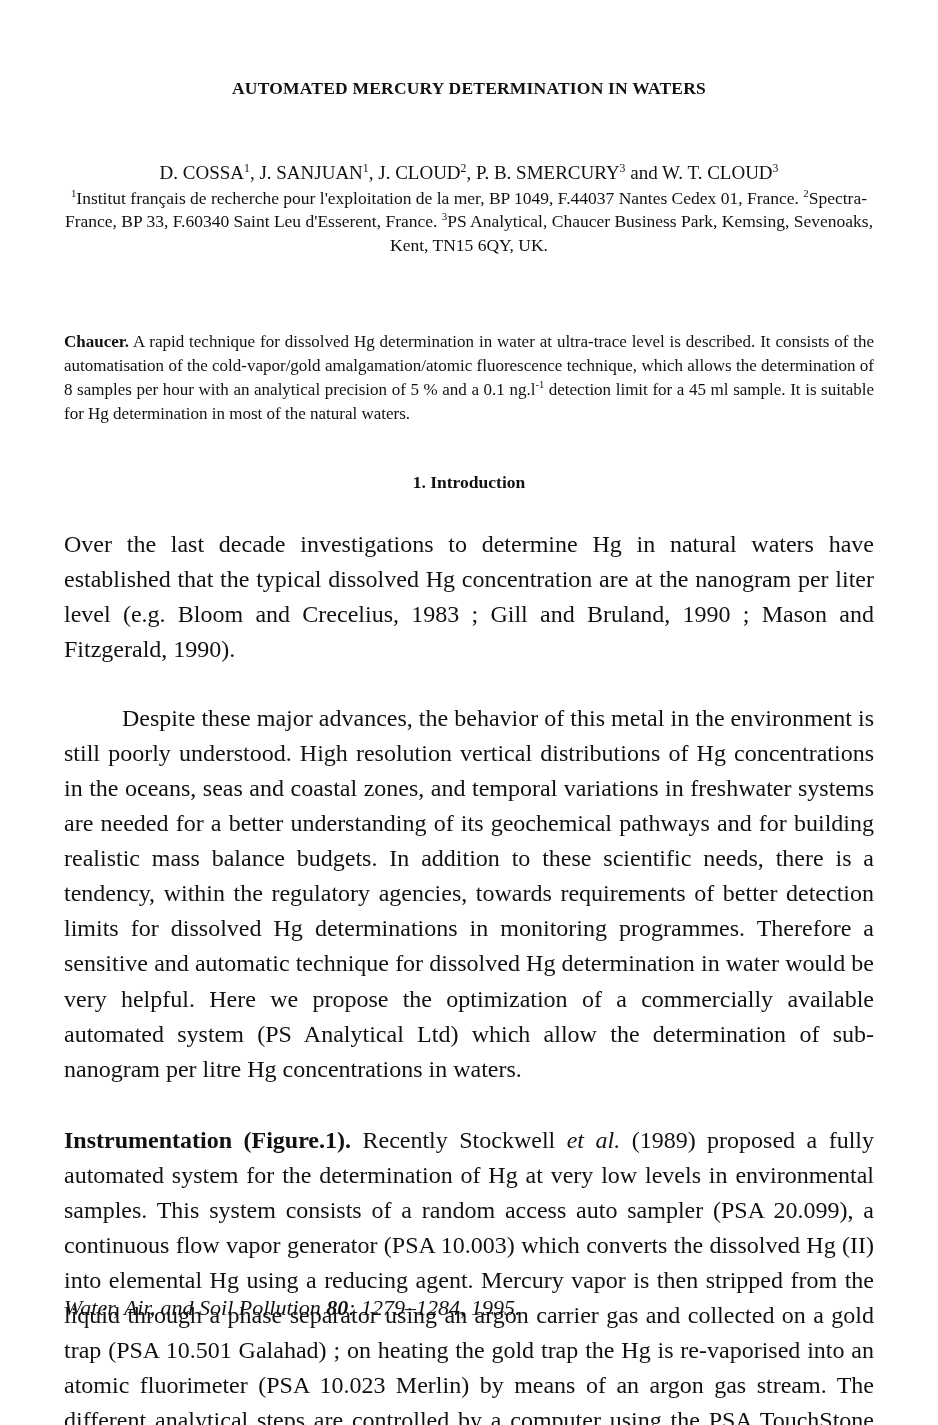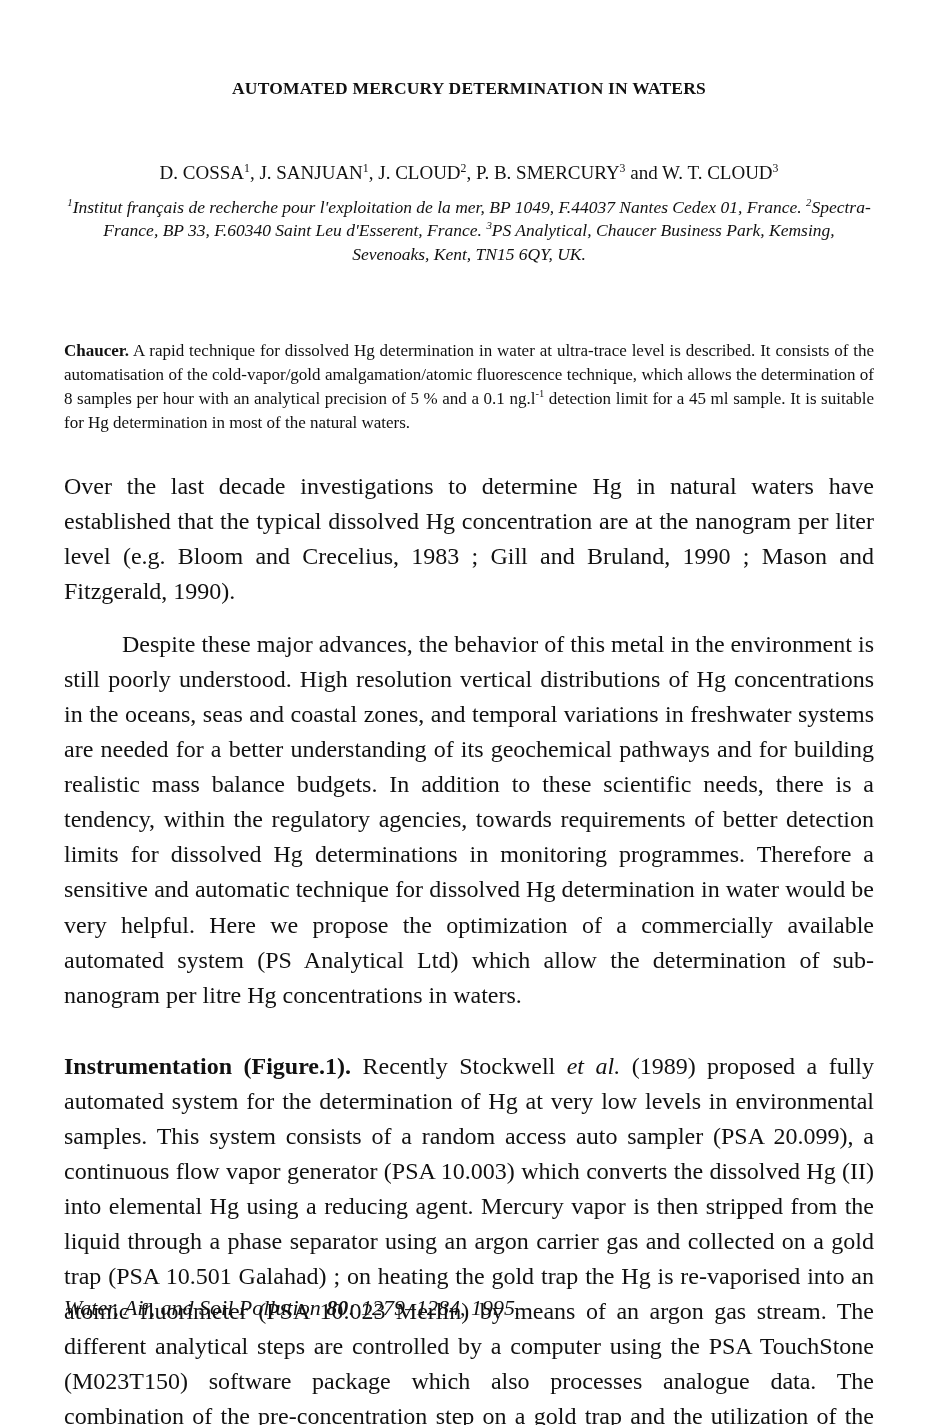--- a/index.html
+++ b/index.html
@@ -46,24 +46,23 @@
     font-variant: small-caps;
     text-align: right;
   }
   sup {
     font-size: 0.62em;
     vertical-align: super;
     line-height: 0;
   }
   .affil {
     text-align: center;
-    font-style: italic;
     font-size: 17.5px;
     line-height: 1.35;
-    margin-top: 11px;
+    margin-top: 2px;
   }
   .abstract {
     margin-top: 72px;
     font-size: 17px;
     line-height: 1.42;
     text-align: justify;
   }
   .abstract b {
     font-weight: bold;
   }
@@ -77,21 +76,21 @@
   p.body {
     font-size: 24px;
     line-height: 1.46;
     text-align: justify;
     margin: 0;
   }
   p.body.first {
     margin-top: 34px;
   }
   p.body.indent {
-    margin-top: 18px;
+    margin-top: 34px;
     text-indent: 58px;
   }
   p.body.after-head {
     margin-top: 36px;
   }
   .italic { font-style: italic; }
   .bold { font-weight: bold; }
   .footer {
     position: absolute;
     left: 64px;
@@ -113,20 +112,21 @@
 
     <div class="authors">D. C<span class="sc">OSSA</span><sup>1</sup>, J. S<span class="sc">ANJUAN</span><sup>1</sup>, J. C<span class="sc">LOUD</span><sup>2</sup>, P. B. S<span class="sc">MERCURY</span><sup>3</sup> and W. T. C<span class="sc">LOUD</span><sup>3</sup></div>
 
     <div class="affil"><sup>1</sup>Institut français de recherche pour l'exploitation de la mer, BP 1049, F.44037 Nantes Cedex 01, France. <sup>2</sup>Spectra-France, BP 33, F.60340 Saint Leu d'Esserent, France. <sup>3</sup>PS Analytical, Chaucer Business Park, Kemsing, Sevenoaks, Kent, TN15 6QY, UK.</div>
 
     <div class="abstract">
       <b>Chaucer.</b>
       <span>A rapid technique for dissolved Hg determination in water at ultra-trace level is described. It consists of the automatisation of the cold-vapor/gold amalgamation/atomic fluorescence technique, which allows the determination of 8 samples per hour with an analytical precision of 5 % and a 0.1 ng.l<sup>-1</sup> detection limit for a 45 ml sample. It is suitable for Hg determination in most of the natural waters.</span>
     </div>
 
+    <h2 class="section-head">1. Introduction</h2>
 
     <p class="body first">Over the last decade investigations to determine Hg in natural waters have established that the typical dissolved Hg concentration are at the nanogram per liter level (e.g. Bloom and Crecelius, 1983 ; Gill and Bruland, 1990 ; Mason and Fitzgerald, 1990).</p>
 
     <p class="body indent">Despite these major advances, the behavior of this metal in the environment is still poorly understood. High resolution vertical distributions of Hg concentrations in the oceans, seas and coastal zones, and temporal variations in freshwater systems are needed for a better understanding of its geochemical pathways and for building realistic mass balance budgets. In addition to these scientific needs, there is a tendency, within the regulatory agencies, towards requirements of better detection limits for dissolved Hg determinations in monitoring programmes. Therefore a sensitive and automatic technique for dissolved Hg determination in water would be very helpful. Here we propose the optimization of a commercially available automated system (PS Analytical Ltd)  which allow the determination of sub-nanogram per litre Hg concentrations in waters.</p>
 
 
     <p class="body after-head"><span class="bold">Instrumentation (Figure.1).</span> Recently Stockwell <span class="italic">et al.</span> (1989) proposed a fully automated system for the determination of Hg at very low levels in environmental samples. This system consists of a random access auto sampler (PSA 20.099), a continuous flow vapor generator (PSA 10.003) which converts the dissolved Hg (II) into elemental Hg using a reducing agent. Mercury vapor is then stripped from the liquid through a phase separator using an argon carrier gas and collected on a gold trap (PSA 10.501 Galahad) ; on heating the gold trap the Hg is re-vaporised into an atomic fluorimeter (PSA 10.023 Merlin) by means of an argon gas stream. The different analytical steps are controlled by a computer using the PSA TouchStone (M023T150) software package which also processes analogue data. The combination of the pre-concentration step on a gold trap and the utilization of the atomic fluorescence detection</p>
 
   </div>
 

